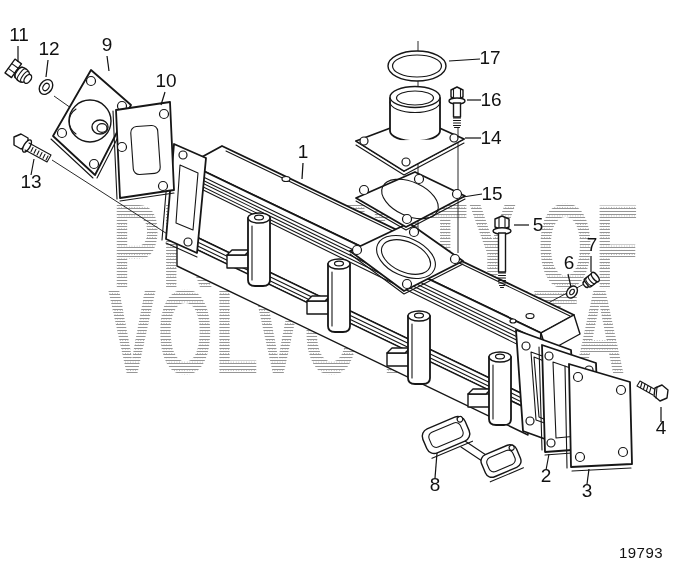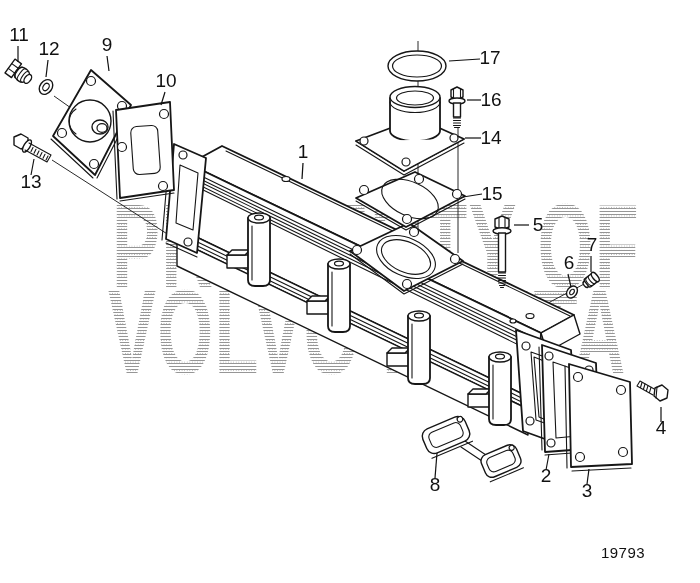--- a/index.html
+++ b/index.html
@@ -20,21 +20,21 @@
   .wm1{left:112px;top:186px;}
   .wm2{left:108px;top:272px;}
   svg.art{position:absolute;left:0;top:0;z-index:2;}
   .outline{fill:#ffffff;stroke:#161616;stroke-width:1.8;stroke-linejoin:round;stroke-linecap:round;}
   .outline2{fill:#ffffff;stroke:#161616;stroke-width:1.4;stroke-linejoin:round;stroke-linecap:round;}
   .detail{fill:none;stroke:#161616;stroke-width:1.1;stroke-linejoin:round;stroke-linecap:round;}
   .hole{fill:#ffffff;stroke:#161616;stroke-width:1.2;}
   .thin{fill:none;stroke:#2a2a2a;stroke-width:1;}
   .leader{fill:none;stroke:#111111;stroke-width:1.2;}
   .callout{font-family:"Liberation Sans",sans-serif;font-size:19px;fill:#111111;text-anchor:middle;}
-  .fignum{position:absolute;left:592px;top:544px;width:62px;text-align:center;z-index:3;
+  .fignum{position:absolute;left:610px;top:544px;width:62px;text-align:center;z-index:3;
           font-size:15px;color:#111;letter-spacing:0.5px;}
 </style>
 </head>
 <body>
 
 <div class="stage">
 
   <div class="wm wm1">PROPERTY OF</div>
   <div class="wm wm2">VOLVO PENTA</div>
 

